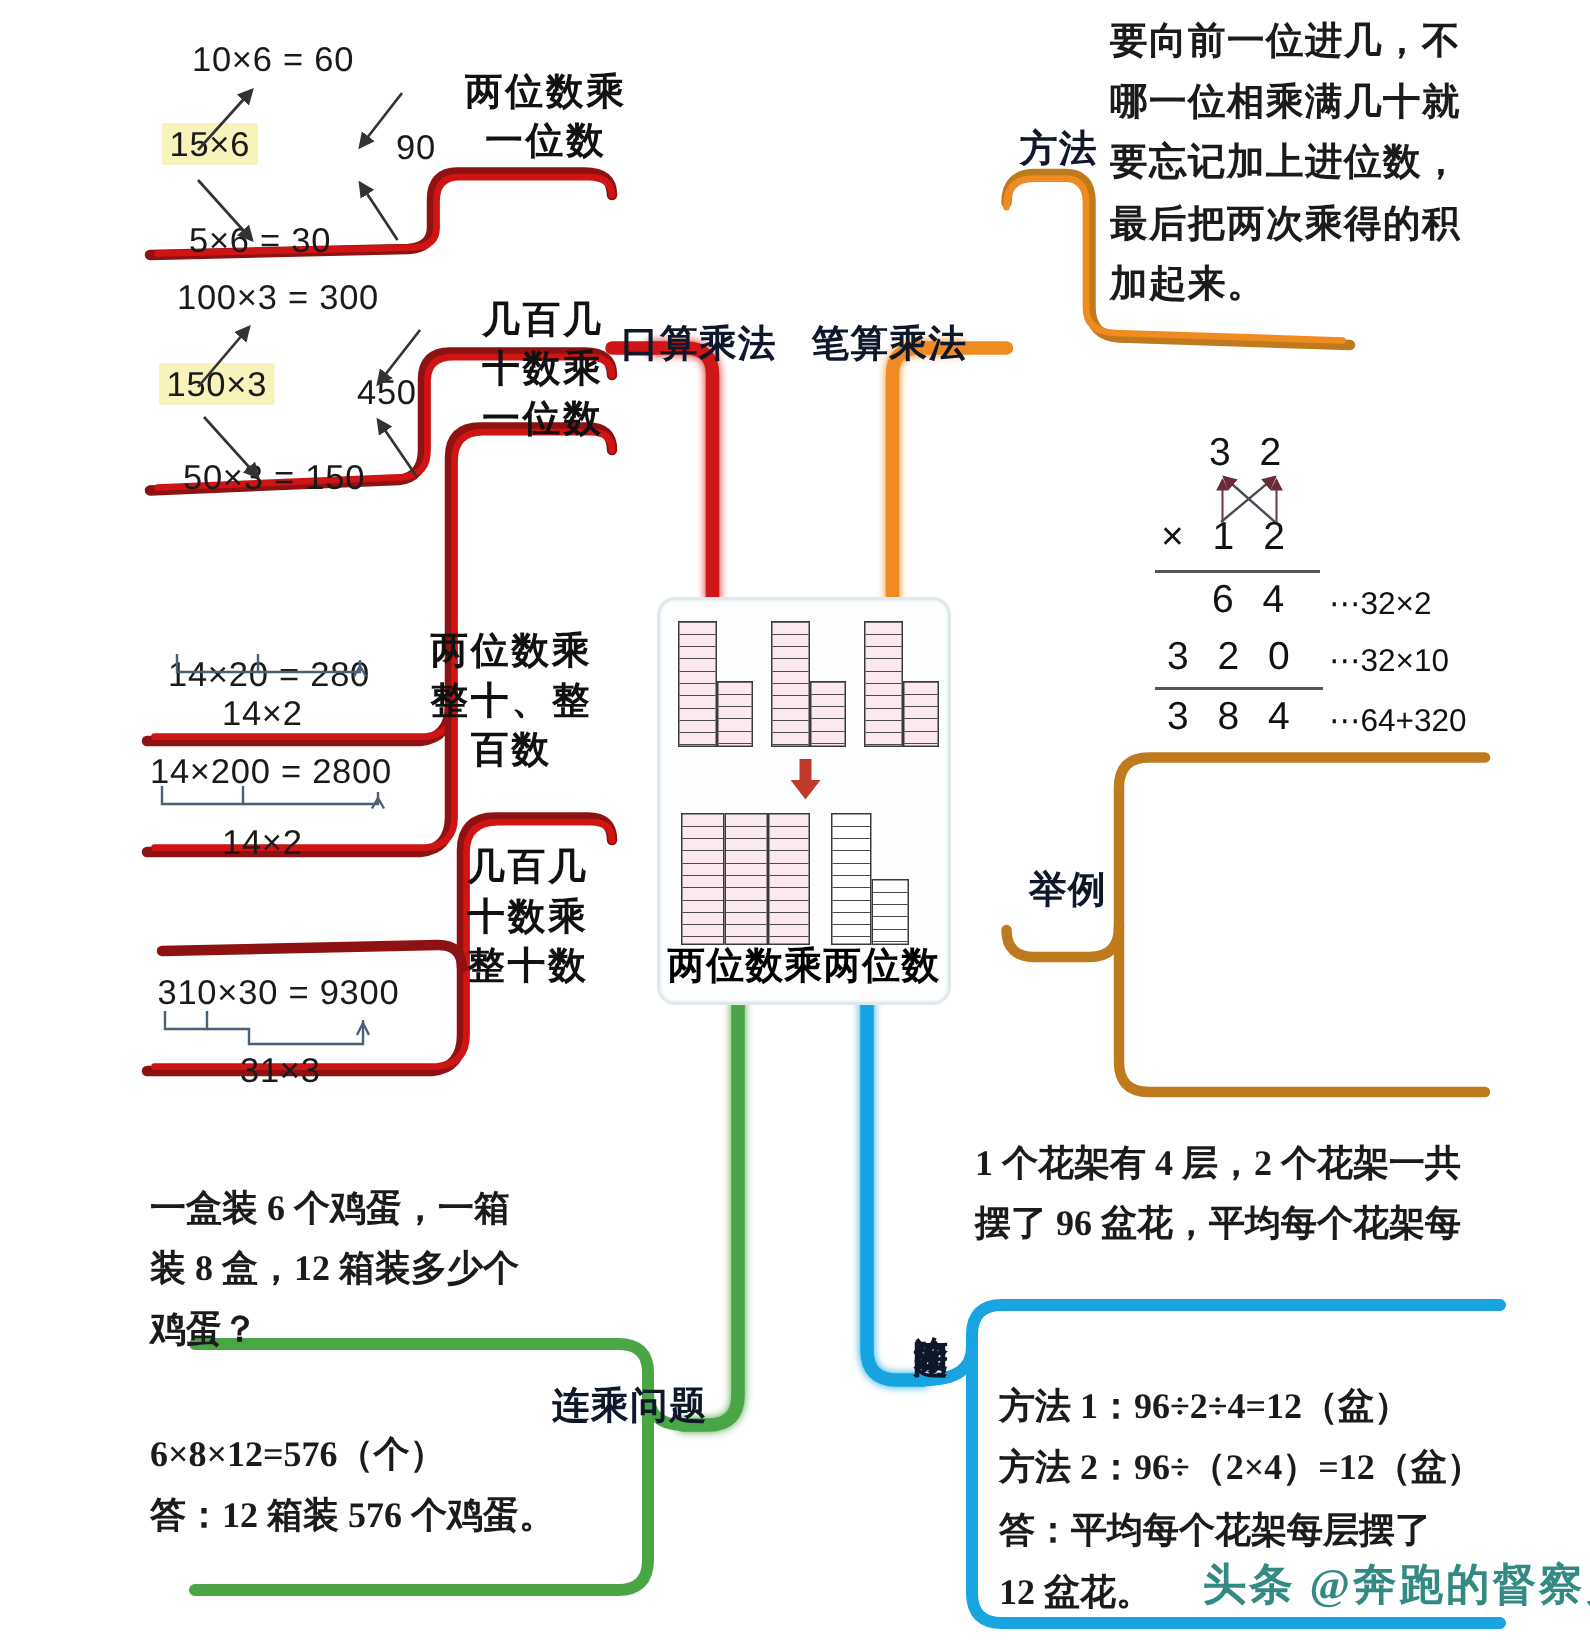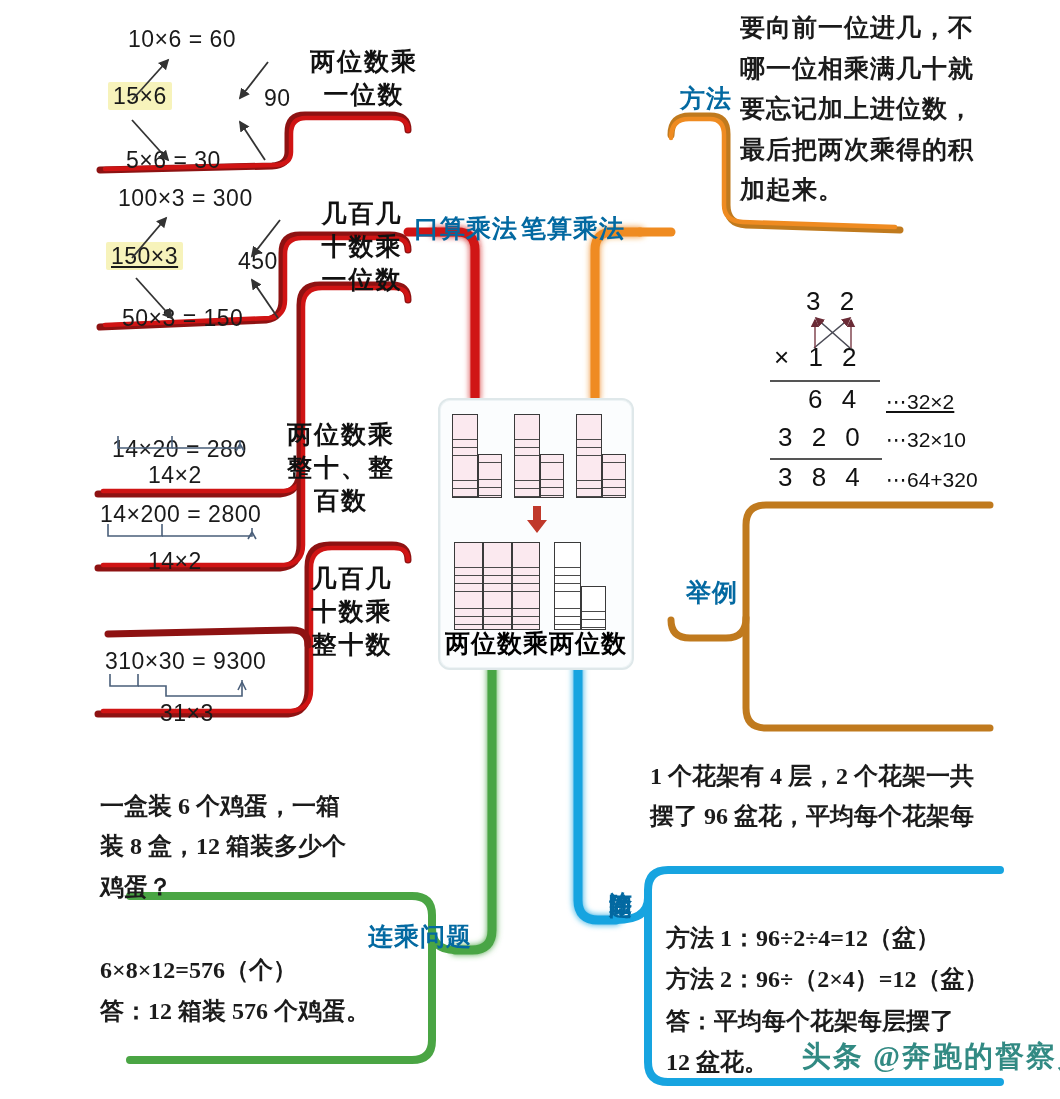--- a/index.html
+++ b/index.html
@@ -15,21 +15,21 @@
     padding-left:40px;
   }
   #wires{position:absolute;left:0;top:0;width:1060px;height:1099px;}
 
   
   .expr-line{position:absolute;font-family:"Liberation Sans","DejaVu Sans",sans-serif;
              font-size:23px;color:#1a1a1a;white-space:pre;letter-spacing:.5px;}
   .hl{background:#f7f3bb;padding:1px 5px;border-radius:2px;}
 
   
-  .branch-label{position:absolute;font-size:25px;font-weight:700;color:#0369a1;
+  .branch-label{position:absolute;font-size:25px;font-weight:700;color:#0f172a;
         font-family:Liberation Sans, sans-serif;letter-spacing:1px;white-space:pre;}
   .branch-label.small{font-size:23px;}
   .vertical{writing-mode:vertical-rl;text-orientation:upright;letter-spacing:2px;}
 
   
   .cat{position:absolute;font-size:25px;font-weight:700;color:#111;
        font-family:"Liberation Serif","DejaVu Serif",serif;line-height:1.32;
        text-align:center;letter-spacing:2px;}
 
   
@@ -151,21 +151,21 @@
       <path d="M0,0 L6,3 L0,6 z" fill="#333"></path>
         </marker>
       </defs>
   </svg>
   <div class="cat" style="left:300px;top:45px;width:128px;">
     <div>两位数乘</div>
     <div>一位数</div>
   </div>
 
   <div class="expr-line" style="left:118px;top:185px;">100×3 = 300</div>
-  <div class="expr-line" style="left:106px;top:243px;text-decoration:underline;"><span class="hl">150×3</span></div>
+  <div class="expr-line" style="left:106px;top:243px;"><span class="hl">150×3</span></div>
   <div class="expr-line" style="left:238px;top:248px;">450</div>
   <div class="expr-line" style="left:122px;top:305px;">50×3 = 150</div>
   <svg style="position:absolute;left:100px;top:180px;width:240px;height:160px;">
     <line x1="32" y1="78" x2="66" y2="38" stroke="#333" stroke-width="1.8" marker-end="url(#ah2)"></line>
     <line x1="36" y1="98" x2="72" y2="138" stroke="#333" stroke-width="1.8" marker-end="url(#ah2)"></line>
     <line x1="180" y1="40" x2="152" y2="76" stroke="#333" stroke-width="1.8" marker-end="url(#ah2)"></line>
     <line x1="178" y1="138" x2="152" y2="100" stroke="#333" stroke-width="1.8" marker-end="url(#ah2)"></line>
     <defs>
         <marker id="ah2" markerWidth="7" markerHeight="7" refX="5" refY="3" orient="auto">
       <path d="M0,0 L6,3 L0,6 z" fill="#333"></path>
@@ -206,21 +206,21 @@
     <path d="M138,10 L134,18 M138,10 L142,18" fill="none" stroke="#4a5f7a" stroke-width="1.6"></path>
   </svg>
   <div class="expr-line" style="left:160px;top:700px;">31×3</div>
   <div class="cat" style="left:288px;top:562px;width:128px;">
     <div>几百几</div>
     <div>十数乘</div>
     <div>整十数</div>
   </div>
 
   <div class="branch-label" style="left:414px;top:212px;">口算乘法</div>
-  <div class="branch-label" style="left:521px;top:212px;">笔算乘法</div>
+  <div class="branch-label" style="left:541px;top:212px;">笔算乘法</div>
   <div class="branch-label" style="left:680px;top:82px;">方法</div>
   <div class="branch-label" style="left:686px;top:576px;">举例</div>
   <div class="branch-label" style="left:368px;top:920px;">连乘问题</div>
   <div class="branch-label vertical small" style="left:606px;top:872px;">连除问题</div>
 
   <div id="center-node">
 
     <div class="blocks-row" style="left:12px;top:14px;gap:12px;">
       <div class="stack" style="width:50px;height:84px;">
         <div class="col" style="position:absolute;left:0;top:0;width:26px;height:84px;"></div>
@@ -270,21 +270,21 @@
       <line x1="51" y1="36" x2="51" y2="8" stroke="#7a3b46" stroke-width="1.4" marker-end="url(#mh1)"></line>
       <defs>
           <marker id="mh1" markerWidth="7" markerHeight="7" refX="5" refY="3" orient="auto">
         <path d="M0,0 L6,3 L0,6 z" fill="#6a2b36"></path>
           </marker>
         </defs>
     </svg>
     <div class="row" style="left:14px;top:56px;">× 1 2</div>
     <div class="bar" style="left:10px;top:94px;width:110px;"></div>
     <div class="row" style="left:48px;top:98px;">6 4</div>
-    <div class="note" style="left:126px;top:104px;text-decoration:underline;">⋯32×2</div>
+    <div class="note" style="left:126px;top:104px;">⋯32×2</div>
     <div class="row" style="left:18px;top:136px;">3 2 0</div>
     <div class="note" style="left:126px;top:142px;">⋯32×10</div>
     <div class="bar" style="left:10px;top:172px;width:112px;"></div>
     <div class="row" style="left:18px;top:176px;">3 8 4</div>
     <div class="note" style="left:126px;top:182px;">⋯64+320</div>
   </div>
 
 
   <div class="para tight" style="left:100px;top:786px;width:300px;font-size:24px;line-height:1.68;">
     <span class="ln">一盒装 6 个鸡蛋，一箱</span>

